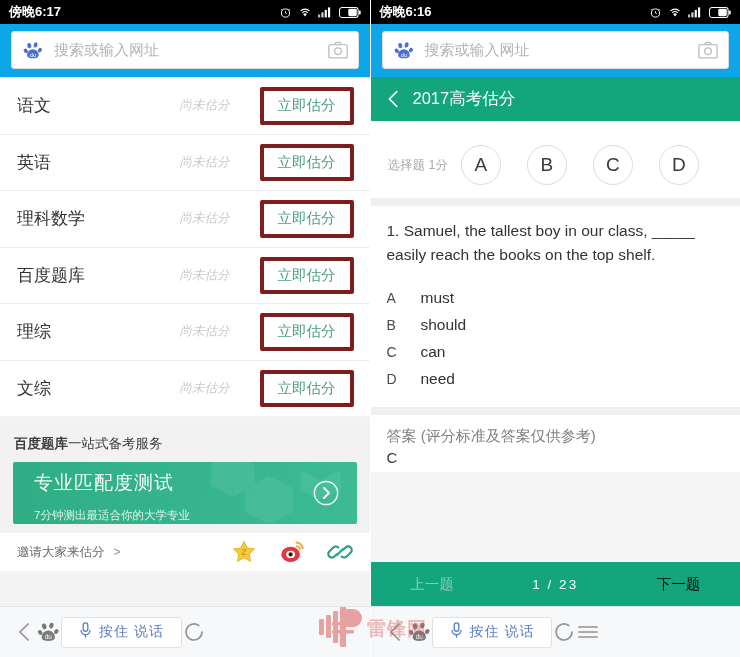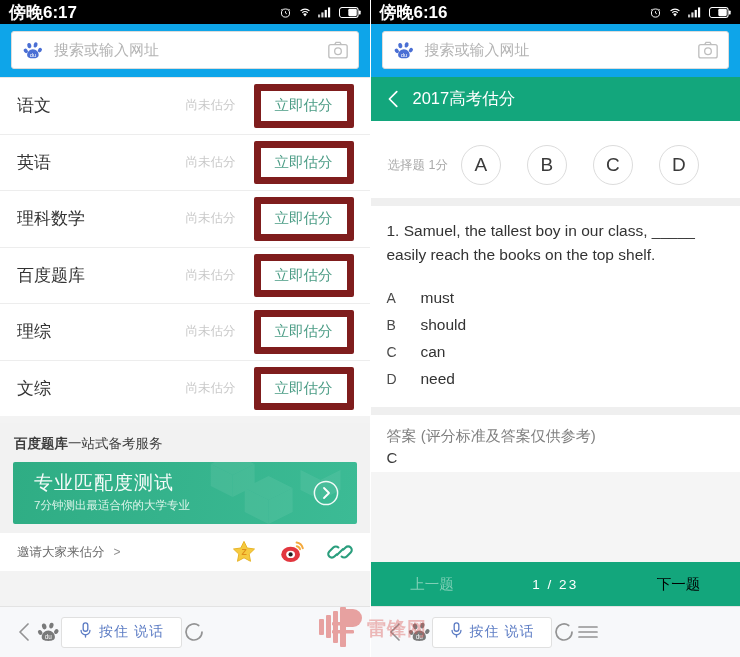--- a/index.html
+++ b/index.html
@@ -25,21 +25,21 @@
   .panel-left { border-right: 1px solid #ffffff; }
 
   
   .statusbar {
     height: 24px;
     background: #000;
     color: #fff;
     display: flex;
     align-items: center;
     padding: 0 9px;
-    font-size: 17px;
+    font-size: 13px;
     font-weight: bold;
     flex: none;
     letter-spacing: 0px;
     gap: 32px;
   }
   .statusbar .clock { flex: none; }
   .statusbar .sb-spacer { flex: 1; }
   .sb-icons { display: flex; align-items: center; gap: 6px; }
   .sb-ico { display: block; }
 
@@ -76,23 +76,23 @@
     display: flex;
     align-items: center;
     padding: 0 16px 0 17px;
     border-top: 1px solid #ededed;
     background: #fff;
     box-sizing: border-box;
   }
   .subject-row:first-child { border-top: 1px solid #e7e7e7; }
   .subject-name { font-size: 17px; color: #333; flex: none; }
   .subject-gap { flex: 1; }
-  .subject-status { font-size: 12.5px; color: #c9c9c9; margin-right: 18px; }
+  .subject-status { font-size: 12.5px; color: #c9c9c9; margin-right: 30px; font-style: italic; }
   .btn-estimate {
-    border: 7px solid #7f1d1d;
+    border: 4px solid #7f1d1d;
     color: #4c9d86;
     background: #fff;
     font-size: 14.5px;
     padding: 7px 14px 8px 14px;
     border-radius: 2px;
     line-height: 1;
     white-space: nowrap;
   }
 
   
@@ -116,21 +116,21 @@
     overflow: hidden;
     background: linear-gradient(100deg, #2fad84 0%, #35b38c 45%, #3cbb95 100%);
   }
   .banner svg.cubes { position: absolute; inset: 0; width: 100%; height: 100%; }
   .banner-txt { position: absolute; left: 21px; top: 8px; }
   .banner-h {
     font-size: 19px; color: #fff; letter-spacing: 1px;
     opacity: .95;
   }
   .banner-s {
-    font-size: 11.5px; color: #eafaf2; margin-top: 2px; opacity: .92;
+    font-size: 11.5px; color: #eafaf2; margin-top: 12px; opacity: .92;
   }
   .banner-arrow {
     position: absolute; right: 18px; top: 50%;
     transform: translateY(-50%);
     width: 26px; height: 26px;
   }
   .invite-row {
     background: #fff;
     margin-top: 9px;
     height: 38px;

